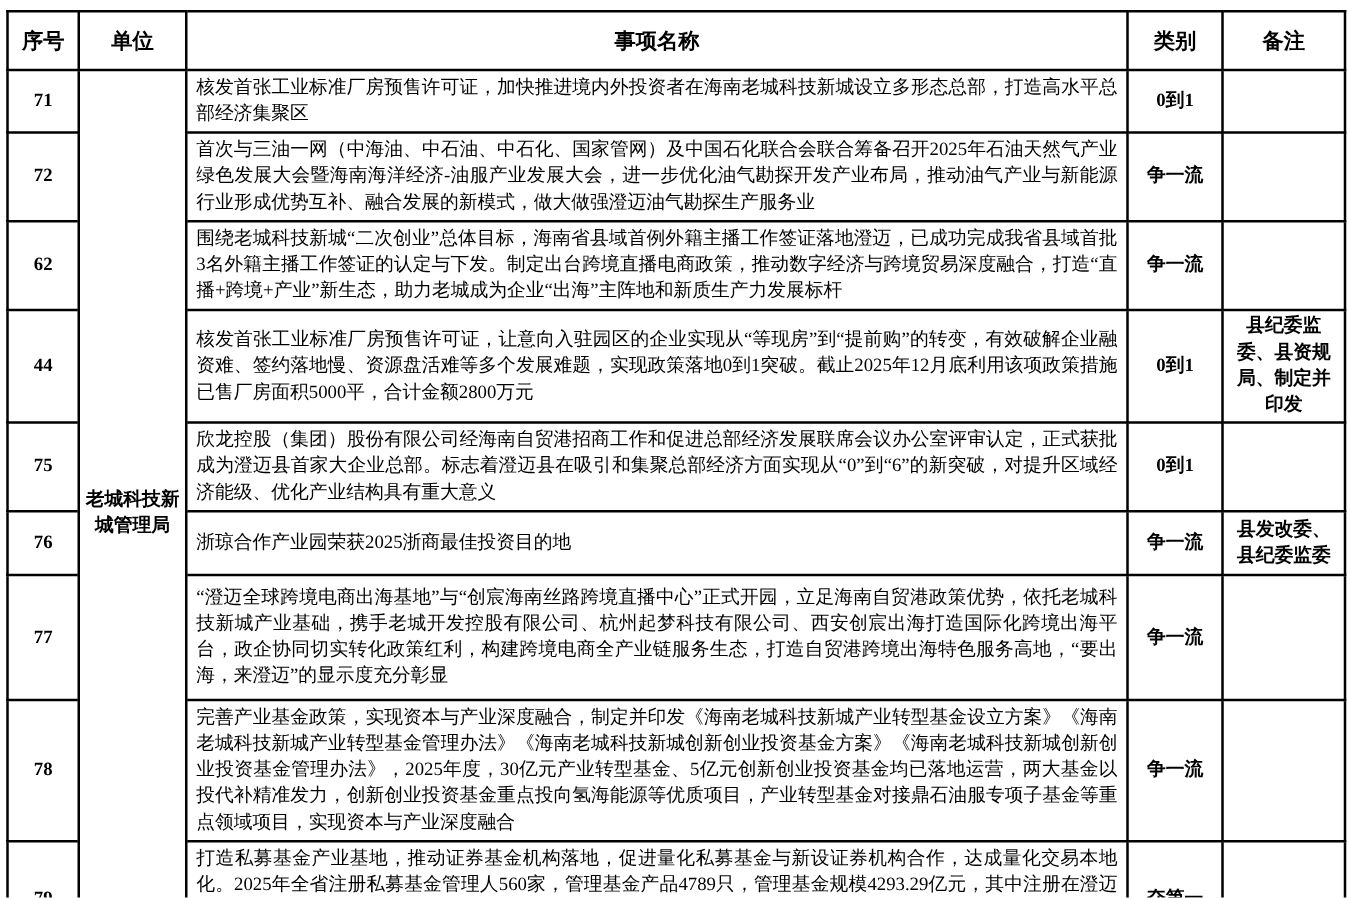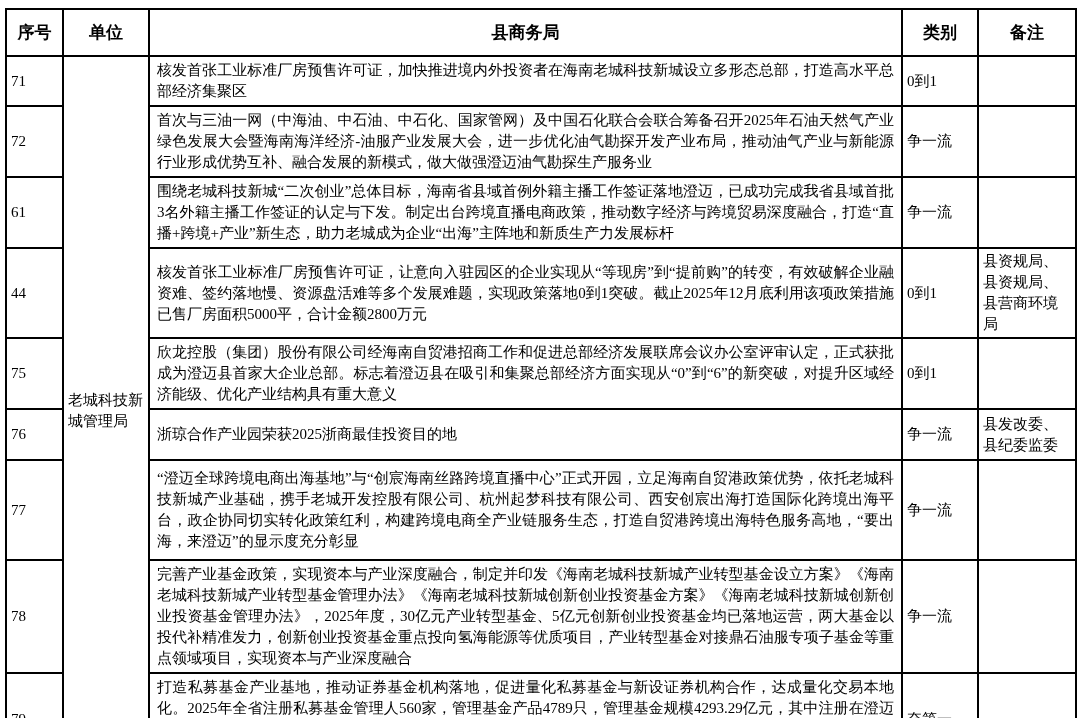--- a/index.html
+++ b/index.html
@@ -40,22 +40,23 @@
     font-size: 17px;
     font-weight: bold;
     text-align: center;
     padding: 2px 2px;
   }
   td {
     font-size: 15px;
     line-height: 21px;
   }
   td.center {
-    text-align: left;
+    text-align: center;
     padding: 2px 4px;
+    font-weight: bold;
   }
   td.item {
     text-align: justify;
     padding: 3px 7px;
   }
   tbody tr:nth-child(1) { height: 50px; }
   tbody tr:nth-child(2) { height: 67px; }
   tbody tr:nth-child(3) { height: 68px; }
   tbody tr:nth-child(4) { height: 70px; }
   tbody tr:nth-child(5) { height: 67px; }
@@ -73,50 +74,50 @@
       <col class="c-no">
         <col class="c-unit">
         <col class="c-item">
         <col class="c-cat">
         <col class="c-rem">
     </colgroup>
     <thead>
       <tr>
         <th>序号</th>
         <th>单位</th>
-        <th>县商务局</th>
+        <th>事项名称</th>
         <th>类别</th>
         <th>备注</th>
       </tr>
     </thead>
     <tbody>
       <tr>
         <td class="center">71</td>
         <td class="center" rowspan="9">老城科技新城管理局</td>
         <td class="item">核发首张工业标准厂房预售许可证，加快推进境内外投资者在海南老城科技新城设立多形态总部，打造高水平总部经济集聚区</td>
         <td class="center">0到1</td>
         <td class="center"></td>
       </tr>
       <tr>
         <td class="center">72</td>
         <td class="item">首次与三油一网（中海油、中石油、中石化、国家管网）及中国石化联合会联合筹备召开2025年石油天然气产业绿色发展大会暨海南海洋经济-油服产业发展大会，进一步优化油气勘探开发产业布局，推动油气产业与新能源行业形成优势互补、融合发展的新模式，做大做强澄迈油气勘探生产服务业</td>
         <td class="center">争一流</td>
         <td class="center"></td>
       </tr>
       <tr>
-        <td class="center">61</td>
+        <td class="center">62</td>
         <td class="item">围绕老城科技新城“二次创业”总体目标，海南省县域首例外籍主播工作签证落地澄迈，已成功完成我省县域首批3名外籍主播工作签证的认定与下发。制定出台跨境直播电商政策，推动数字经济与跨境贸易深度融合，打造“直播+跨境+产业”新生态，助力老城成为企业“出海”主阵地和新质生产力发展标杆</td>
         <td class="center">争一流</td>
         <td class="center"></td>
       </tr>
       <tr>
         <td class="center">44</td>
         <td class="item">核发首张工业标准厂房预售许可证，让意向入驻园区的企业实现从“等现房”到“提前购”的转变，有效破解企业融资难、签约落地慢、资源盘活难等多个发展难题，实现政策落地0到1突破。截止2025年12月底利用该项政策措施已售厂房面积5000平，合计金额2800万元</td>
         <td class="center">0到1</td>
-        <td class="center">县资规局、县资规局、县营商环境局</td>
+        <td class="center">县纪委监委、县资规局、制定并印发</td>
       </tr>
       <tr>
         <td class="center">75</td>
         <td class="item">欣龙控股（集团）股份有限公司经海南自贸港招商工作和促进总部经济发展联席会议办公室评审认定，正式获批成为澄迈县首家大企业总部。标志着澄迈县在吸引和集聚总部经济方面实现从“0”到“6”的新突破，对提升区域经济能级、优化产业结构具有重大意义</td>
         <td class="center">0到1</td>
         <td class="center"></td>
       </tr>
       <tr>
         <td class="center">76</td>
         <td class="item">浙琼合作产业园荣获2025浙商最佳投资目的地</td>

